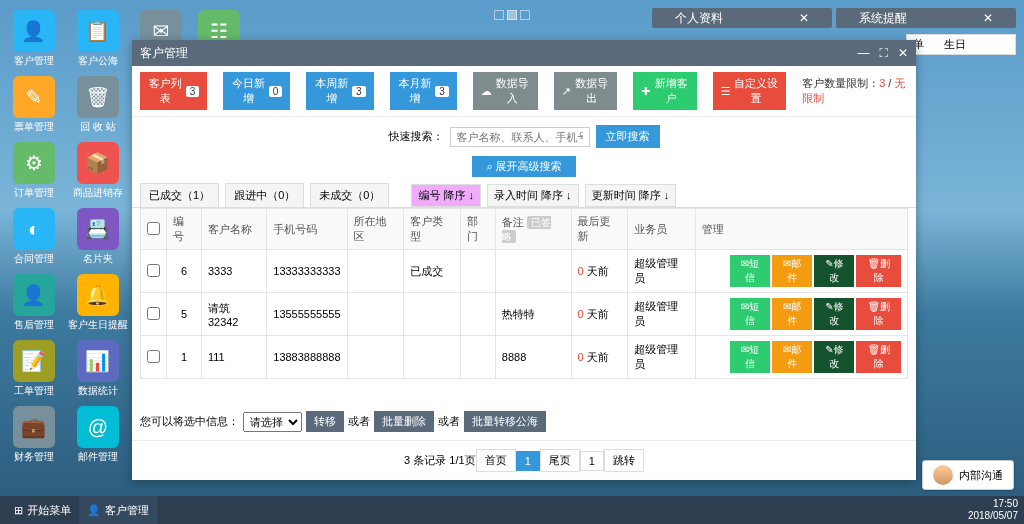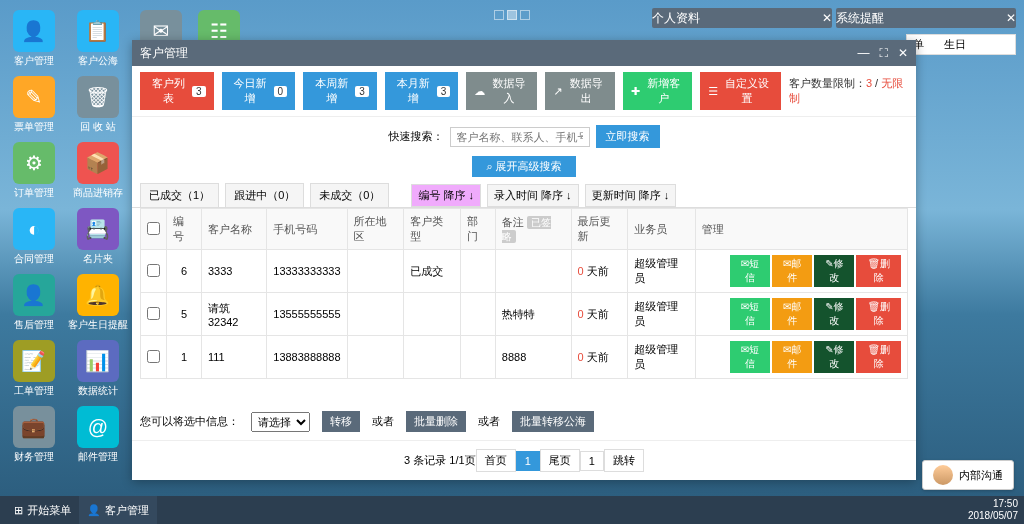--- a/index.html
+++ b/index.html
@@ -5,32 +5,32 @@
 * { margin: 0; padding: 0; box-sizing: border-box; font-family: "Microsoft YaHei", sans-serif; }
 body { width: 1024px; height: 524px; overflow: hidden; background: linear-gradient(to bottom, #5a9bc9 0%, #7ab5d8 40%, #3d7a9f 60%, #2a5a7a 100%); position: relative; }
 .desktop-icons { position: absolute; top: 10px; left: 10px; display: flex; flex-direction: column; gap: 0; }
 .icon-row { display: flex; gap: 16px; margin-bottom: 8px; }
 .desktop-icon { width: 48px; display: flex; flex-direction: column; align-items: center; cursor: pointer; }
 .icon-box { width: 42px; height: 42px; border-radius: 6px; display: flex; align-items: center; justify-content: center; color: white; font-size: 20px; }
 .icon-label { color: white; font-size: 10px; margin-top: 2px; text-align: center; white-space: nowrap; }
 .c-blue { background: #29b6f6; } .c-teal { background: #26a69a; } .c-orange { background: #ffa726; } .c-gray { background: #78909c; } .c-green { background: #66bb6a; } .c-red { background: #ef5350; } .c-purple { background: #7e57c2; } .c-yellow { background: #ffb300; } .c-olive { background: #9e9d24; } .c-indigo { background: #5c6bc0; } .c-cyan { background: #00bcd4; }
 
 .top-panels { position: absolute; top: 8px; right: 8px; display: flex; gap: 4px; z-index: 5; }
-.top-panel { background: #5a6a7a; color: white; height: 20px; display: flex; align-items: center; padding: 0 0; font-size: 12px; border-radius: 2px; }
+.top-panel { background: #5a6a7a; color: white; height: 20px; display: flex; align-items: center; padding: 0 23px; font-size: 12px; border-radius: 2px; }
 .tp1 { width: 180px; justify-content: space-between; }
 .tp2 { width: 180px; justify-content: space-between; }
 .tp-close { cursor: pointer; }
 .sub-panel { position: absolute; top: 34px; right: 8px; width: 110px; background: white; border: 1px solid #ddd; font-size: 11px; padding: 2px 6px; display: flex; gap: 20px; z-index: 4; }
 
 .window { position: absolute; left: 132px; top: 40px; width: 784px; height: 440px; background: white; box-shadow: 0 2px 10px rgba(0,0,0,0.3); display: flex; flex-direction: column; z-index: 10; }
 .win-title { background: #5a6a7a; color: white; height: 26px; display: flex; align-items: center; justify-content: space-between; padding: 0 8px; font-size: 12px; }
 .win-controls { display: flex; gap: 10px; }
 .win-controls span { cursor: pointer; }
 
-.toolbar { background: white; padding: 6px 8px; display: flex; align-items: center; gap: 8px; border-bottom: 1px solid #eee; }
+.toolbar { background: white; padding: 6px 8px; display: flex; align-items: center; gap: 16px; border-bottom: 1px solid #eee; }
 .tb-btn { padding: 4px 8px; font-size: 11px; color: white; display: flex; align-items: center; gap: 3px; cursor: pointer; border: none; }
 .tb-red { background: #e74c3c; } .tb-blue { background: #3498db; } .tb-gray { background: #7f8c8d; } .tb-green { background: #2ecc71; }
 .badge { background: white; color: #333; padding: 0 4px; border-radius: 2px; font-size: 10px; }
 .limit-text { margin-left: auto; font-size: 11px; color: #333; }
 .limit-text .red { color: #e74c3c; }
 
 .search-row { padding: 8px; display: flex; align-items: center; justify-content: center; gap: 6px; font-size: 11px; }
 .search-row input { width: 140px; padding: 3px 6px; border: 1px solid #ccc; font-size: 11px; }
 .search-btn { background: #3498db; color: white; border: none; padding: 4px 10px; font-size: 11px; cursor: pointer; }
 .adv-search { text-align: center; padding-bottom: 6px; }
@@ -44,21 +44,21 @@
 .table-container { flex: 1; overflow: auto; padding: 0 8px; }
 table { width: 100%; border-collapse: collapse; font-size: 11px; }
 th, td { border: 1px solid #e5e5e5; padding: 5px 6px; text-align: left; }
 th { background: #f9f9f9; font-weight: normal; color: #555; }
 .th-badge-sm { background:#ccc; color:#fff; padding:1px 4px; border-radius:2px; font-size:10px; }
 .op-cell { display: flex; gap: 2px; padding-left: 28px; }
 .op-btn { padding: 2px 6px; font-size: 10px; color: white; border: none; cursor: pointer; }
 .op-green { background: #2ecc71; } .op-orange { background: #f39c12; } .op-blue { background: #14532d; } .op-red { background: #e74c3c; }
 .red-text { color: #e74c3c; }
 
-.batch-row { padding: 8px; font-size: 11px; display: flex; align-items: center; gap: 12px; }
+.batch-row { padding: 8px; font-size: 11px; display: flex; align-items: center; gap: 4px; }
 .batch-row select { padding: 2px; font-size: 11px; }
 .batch-btn { background: #5a6a7a; color: white; border: none; padding: 3px 8px; font-size: 11px; cursor: pointer; }
 
 .pagination { padding: 8px; display: flex; align-items: center; justify-content: center; gap: 0; font-size: 11px; border-top: 1px solid #eee; }
 .page-btn { padding: 3px 8px; border: 1px solid #ddd; background: white; cursor: pointer; font-size: 11px; }
 .page-btn.active { background: #3498db; color: white; border-color: #3498db; }
 
 .taskbar { position: absolute; bottom: 0; left: 0; right: 0; height: 28px; background: #2c3e50; display: flex; align-items: center; color: white; font-size: 11px; padding: 0 6px; z-index: 20; }
 .taskbar-item { display: flex; align-items: center; gap: 4px; padding: 0 8px; cursor: pointer; height: 100%; }
 .taskbar-item.active { background: #34495e; }

